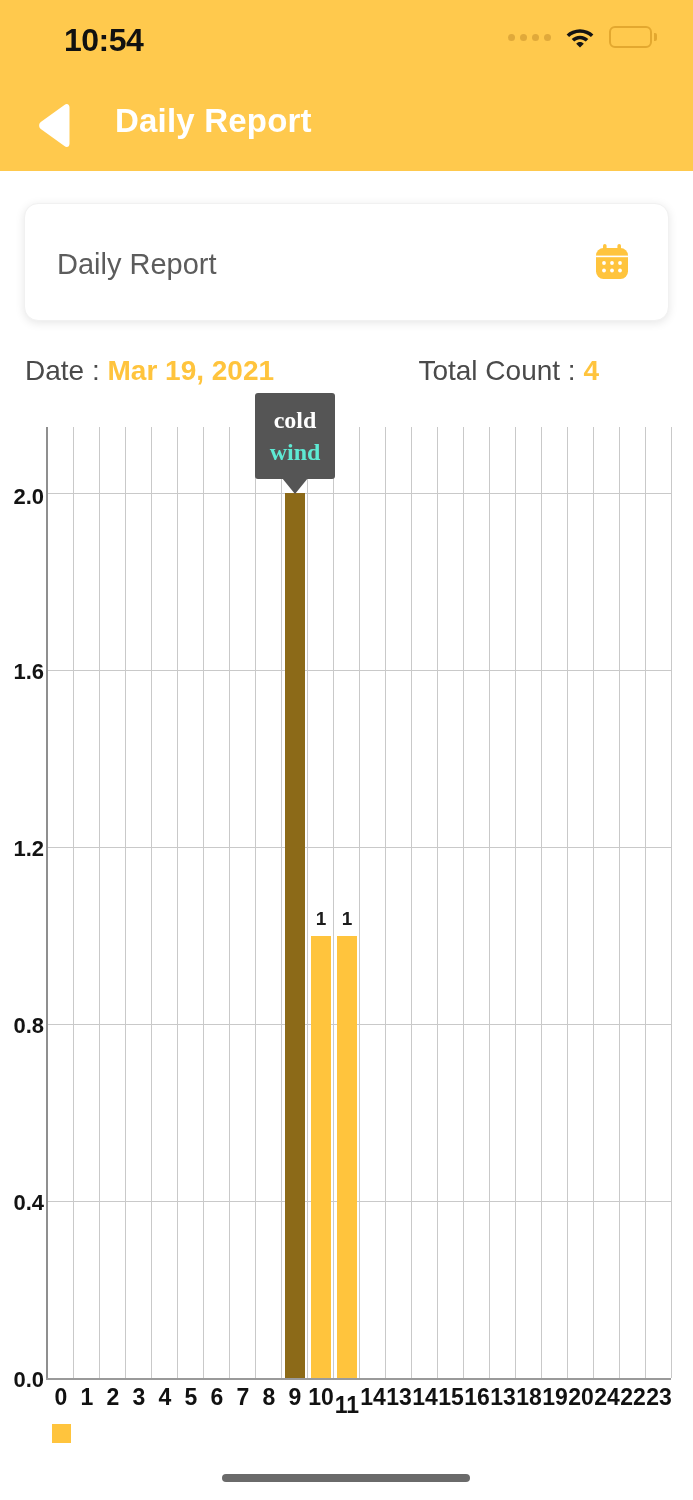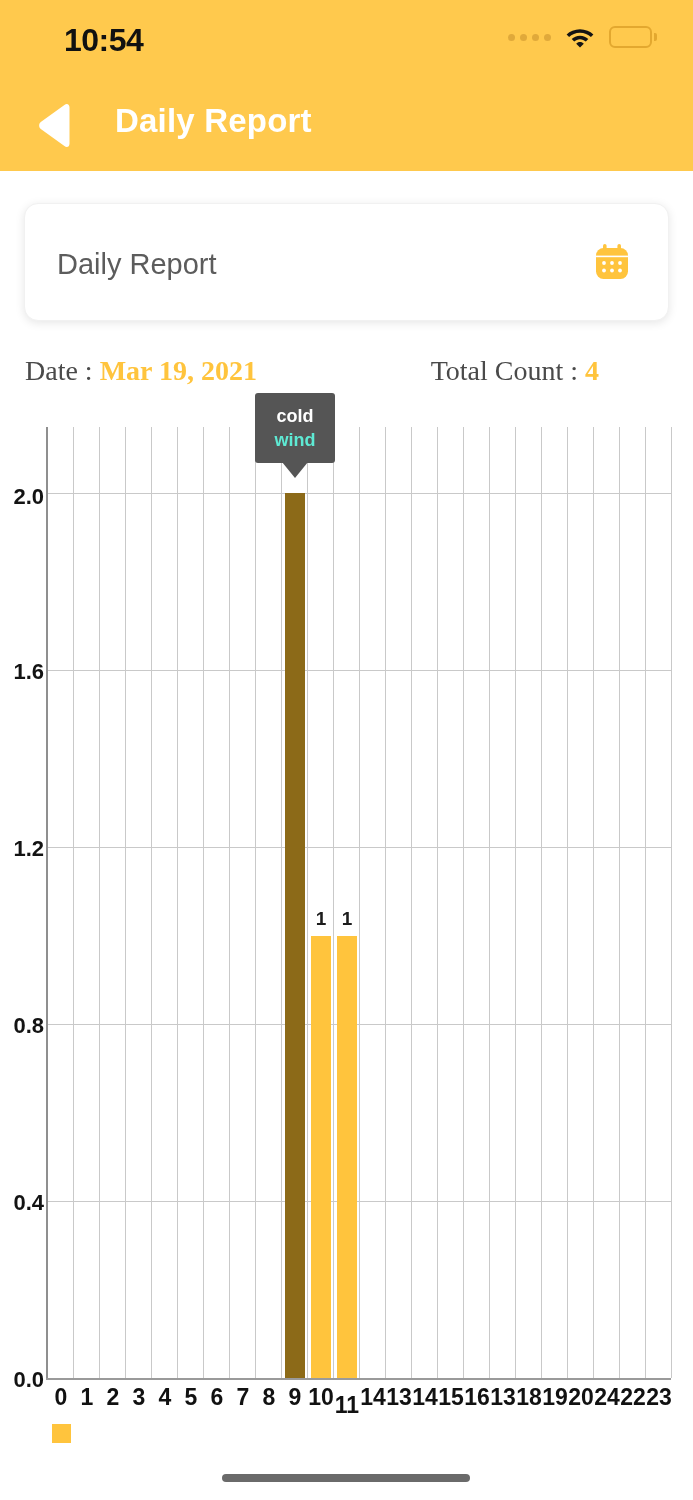--- a/index.html
+++ b/index.html
@@ -63,21 +63,21 @@
     font-size:29px; color:#5c5c5c; font-weight:400;
   }
   .cal-btn{
     position:absolute; right:32px; top:34px; width:48px; height:48px;
     display:flex; align-items:center; justify-content:center; cursor:pointer;
   }
   .cal-ico{ width:40px; height:40px; display:block; }
 
   
   .info-row{
-    position:absolute; left:0; top:355px; width:624px; height:42px;font-family:Liberation Serif, serif;
+    position:absolute; left:0; top:355px; width:624px; height:42px;
   }
   .info-date{
     position:absolute; left:25px; top:0;
     font-size:28px; color:#4a4a4a; white-space:nowrap;
   }
   .info-date .val{ color:#FFC43D; font-weight:700; }
   .info-count{
     position:absolute; right:25px; top:0;
     font-size:28px; color:#4a4a4a; white-space:nowrap;
   }
@@ -125,21 +125,21 @@
     transform:translateX(-50%); white-space:nowrap;
   }
 
   
   .tooltip{
     position:absolute; left:256px; top:13px; width:80px;
     background:#555555; border-radius:3px;
     padding:12px 6px 10px; text-align:center;
   }
   .tooltip .tl{
-    display:block; color:#ffffff; font-size:18px; font-weight:700; line-height:1.32;
+    display:block; color:#ffffff; font-size:24px; font-weight:700; line-height:1.32;font-family:Liberation Serif, serif;
   }
   .tooltip:after{
     content:""; position:absolute; left:50%; bottom:-15px;
     transform:translateX(-50%);
     border-left:13px solid transparent;
     border-right:13px solid transparent;
     border-top:16px solid #555555;
   }
 
   

